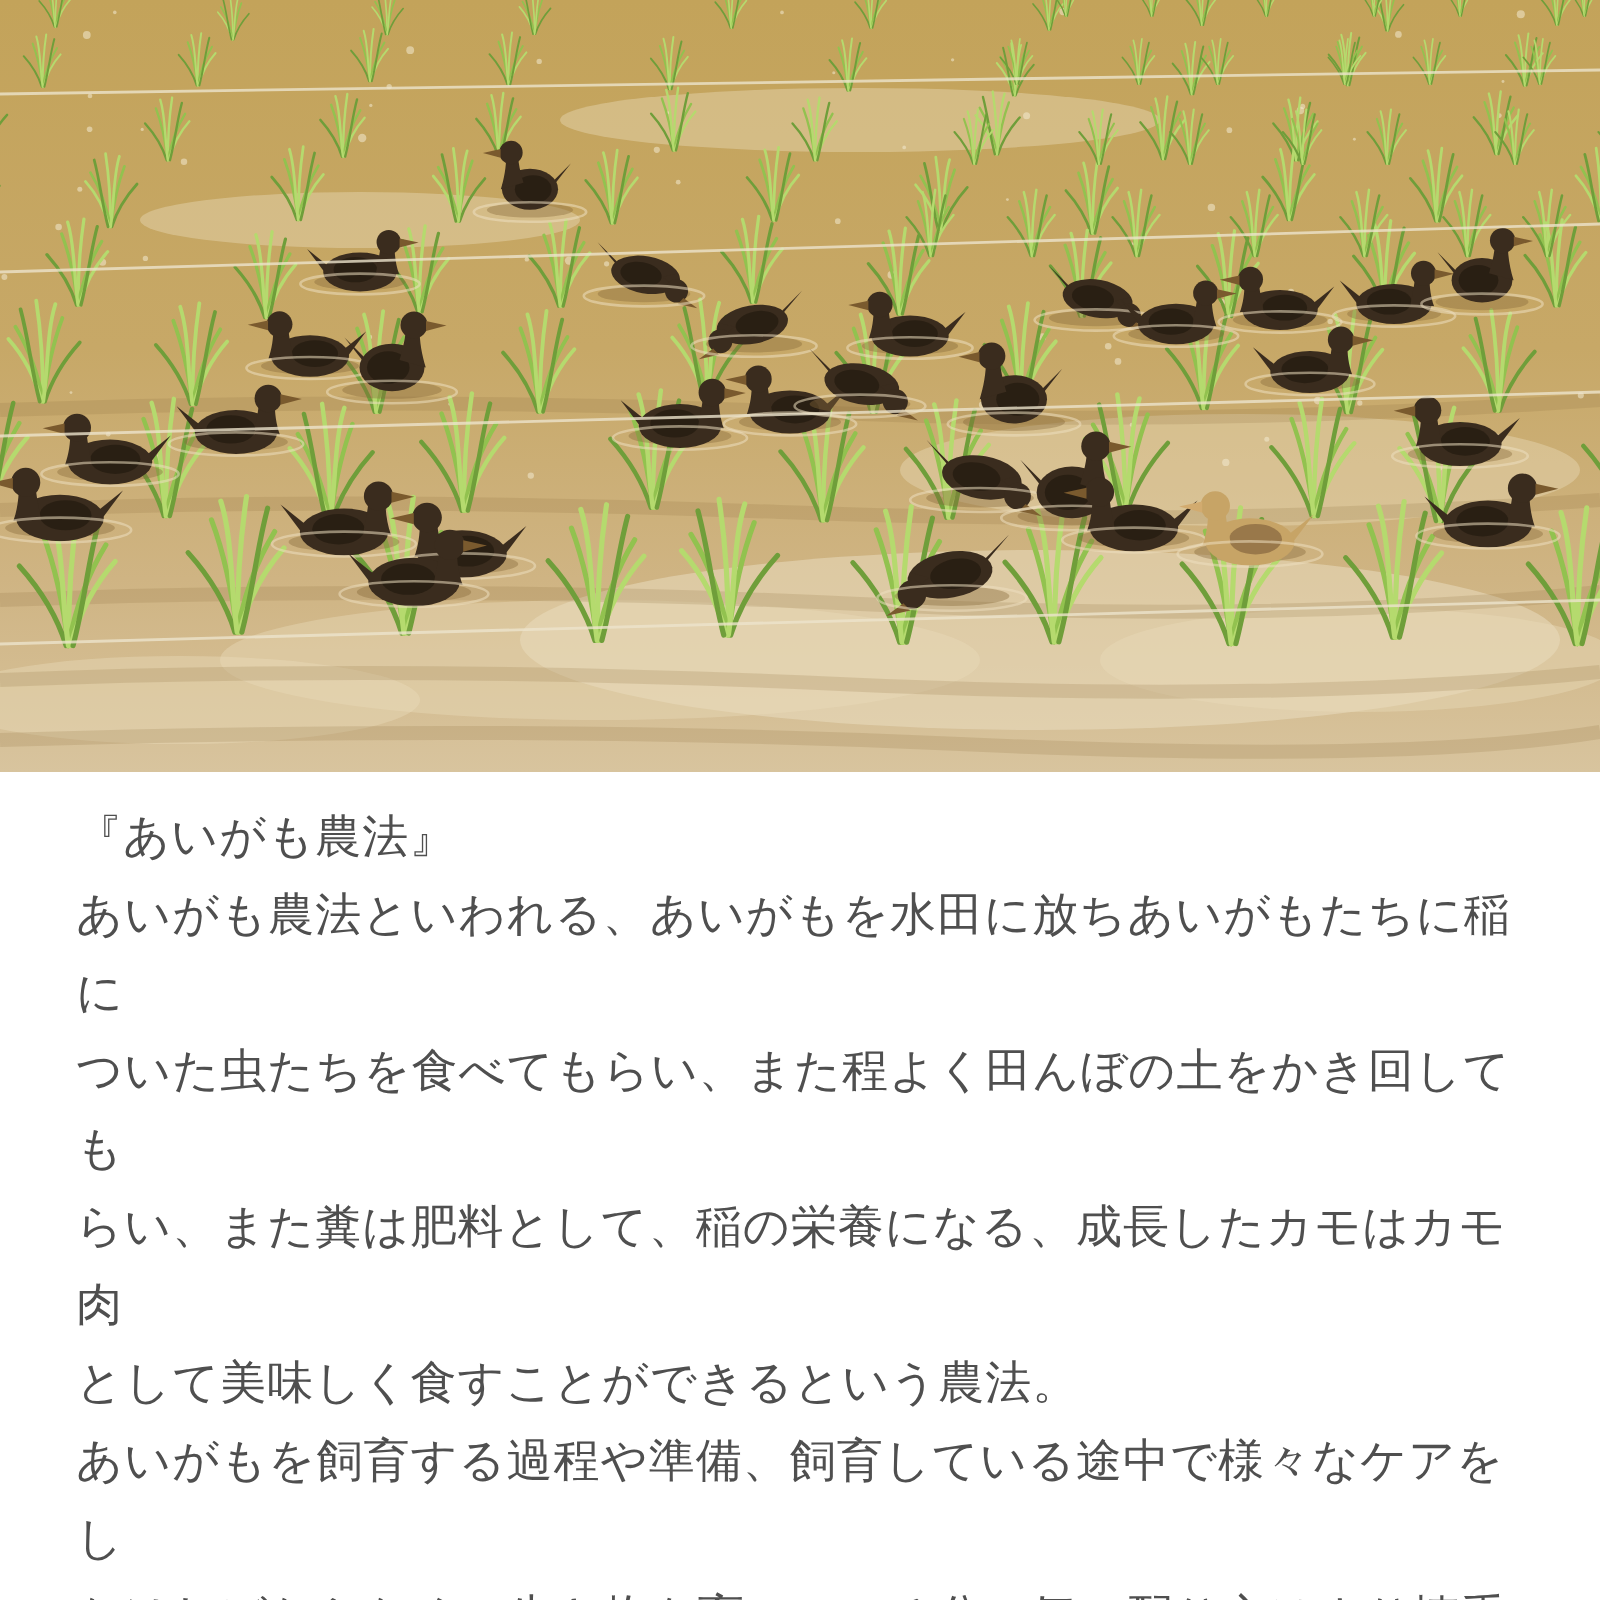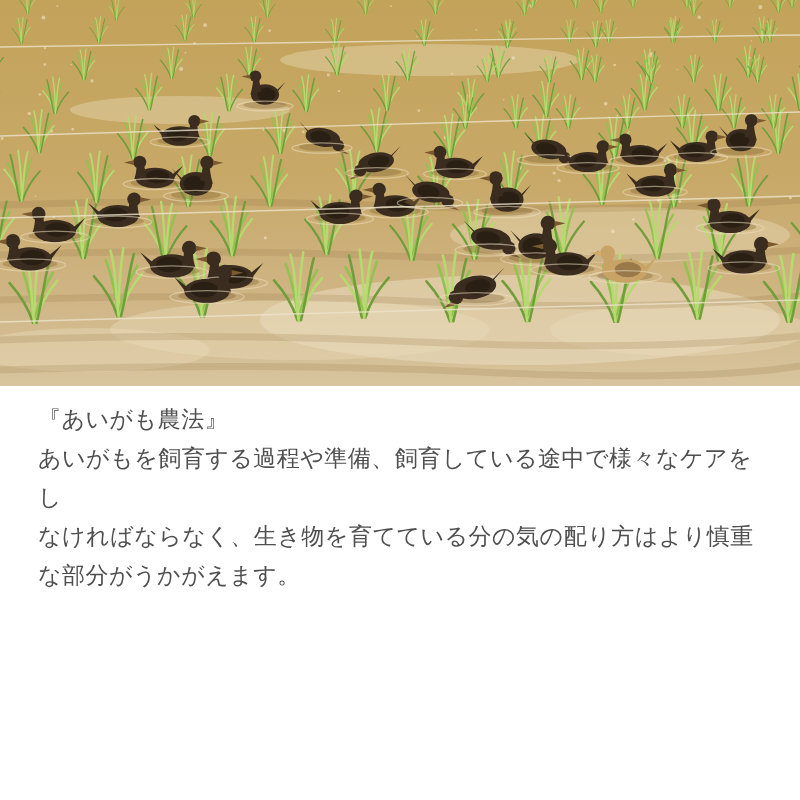--- a/index.html
+++ b/index.html
@@ -401,19 +401,23 @@
         <path class="wire" d="M0,47 L800,35"></path>
         <path class="wire" d="M0,136 L800,112"></path>
         <path class="wire" d="M0,218 L800,196"></path>
         <path class="wire" d="M0,322 L800,300"></path>
       </g>
     </svg>
   </div>
 
   <div class="text-block">
     <div class="title">『あいがも農法』</div>
+    <div class="para">あいがも農法といわれる、あいがもを水田に放ちあいがもたちに稲に
+ついた虫たちを食べてもらい、また程よく田んぼの土をかき回しても
+らい、また糞は肥料として、稲の栄養になる、成長したカモはカモ肉
+として美味しく食すことができるという農法。</div>
     <div class="para">あいがもを飼育する過程や準備、飼育している途中で様々なケアをし
 なければならなく、生き物を育てている分の気の配り方はより慎重
 な部分がうかがえます。</div>
 
   </div>
 
 </div>
 
 </body></html>

